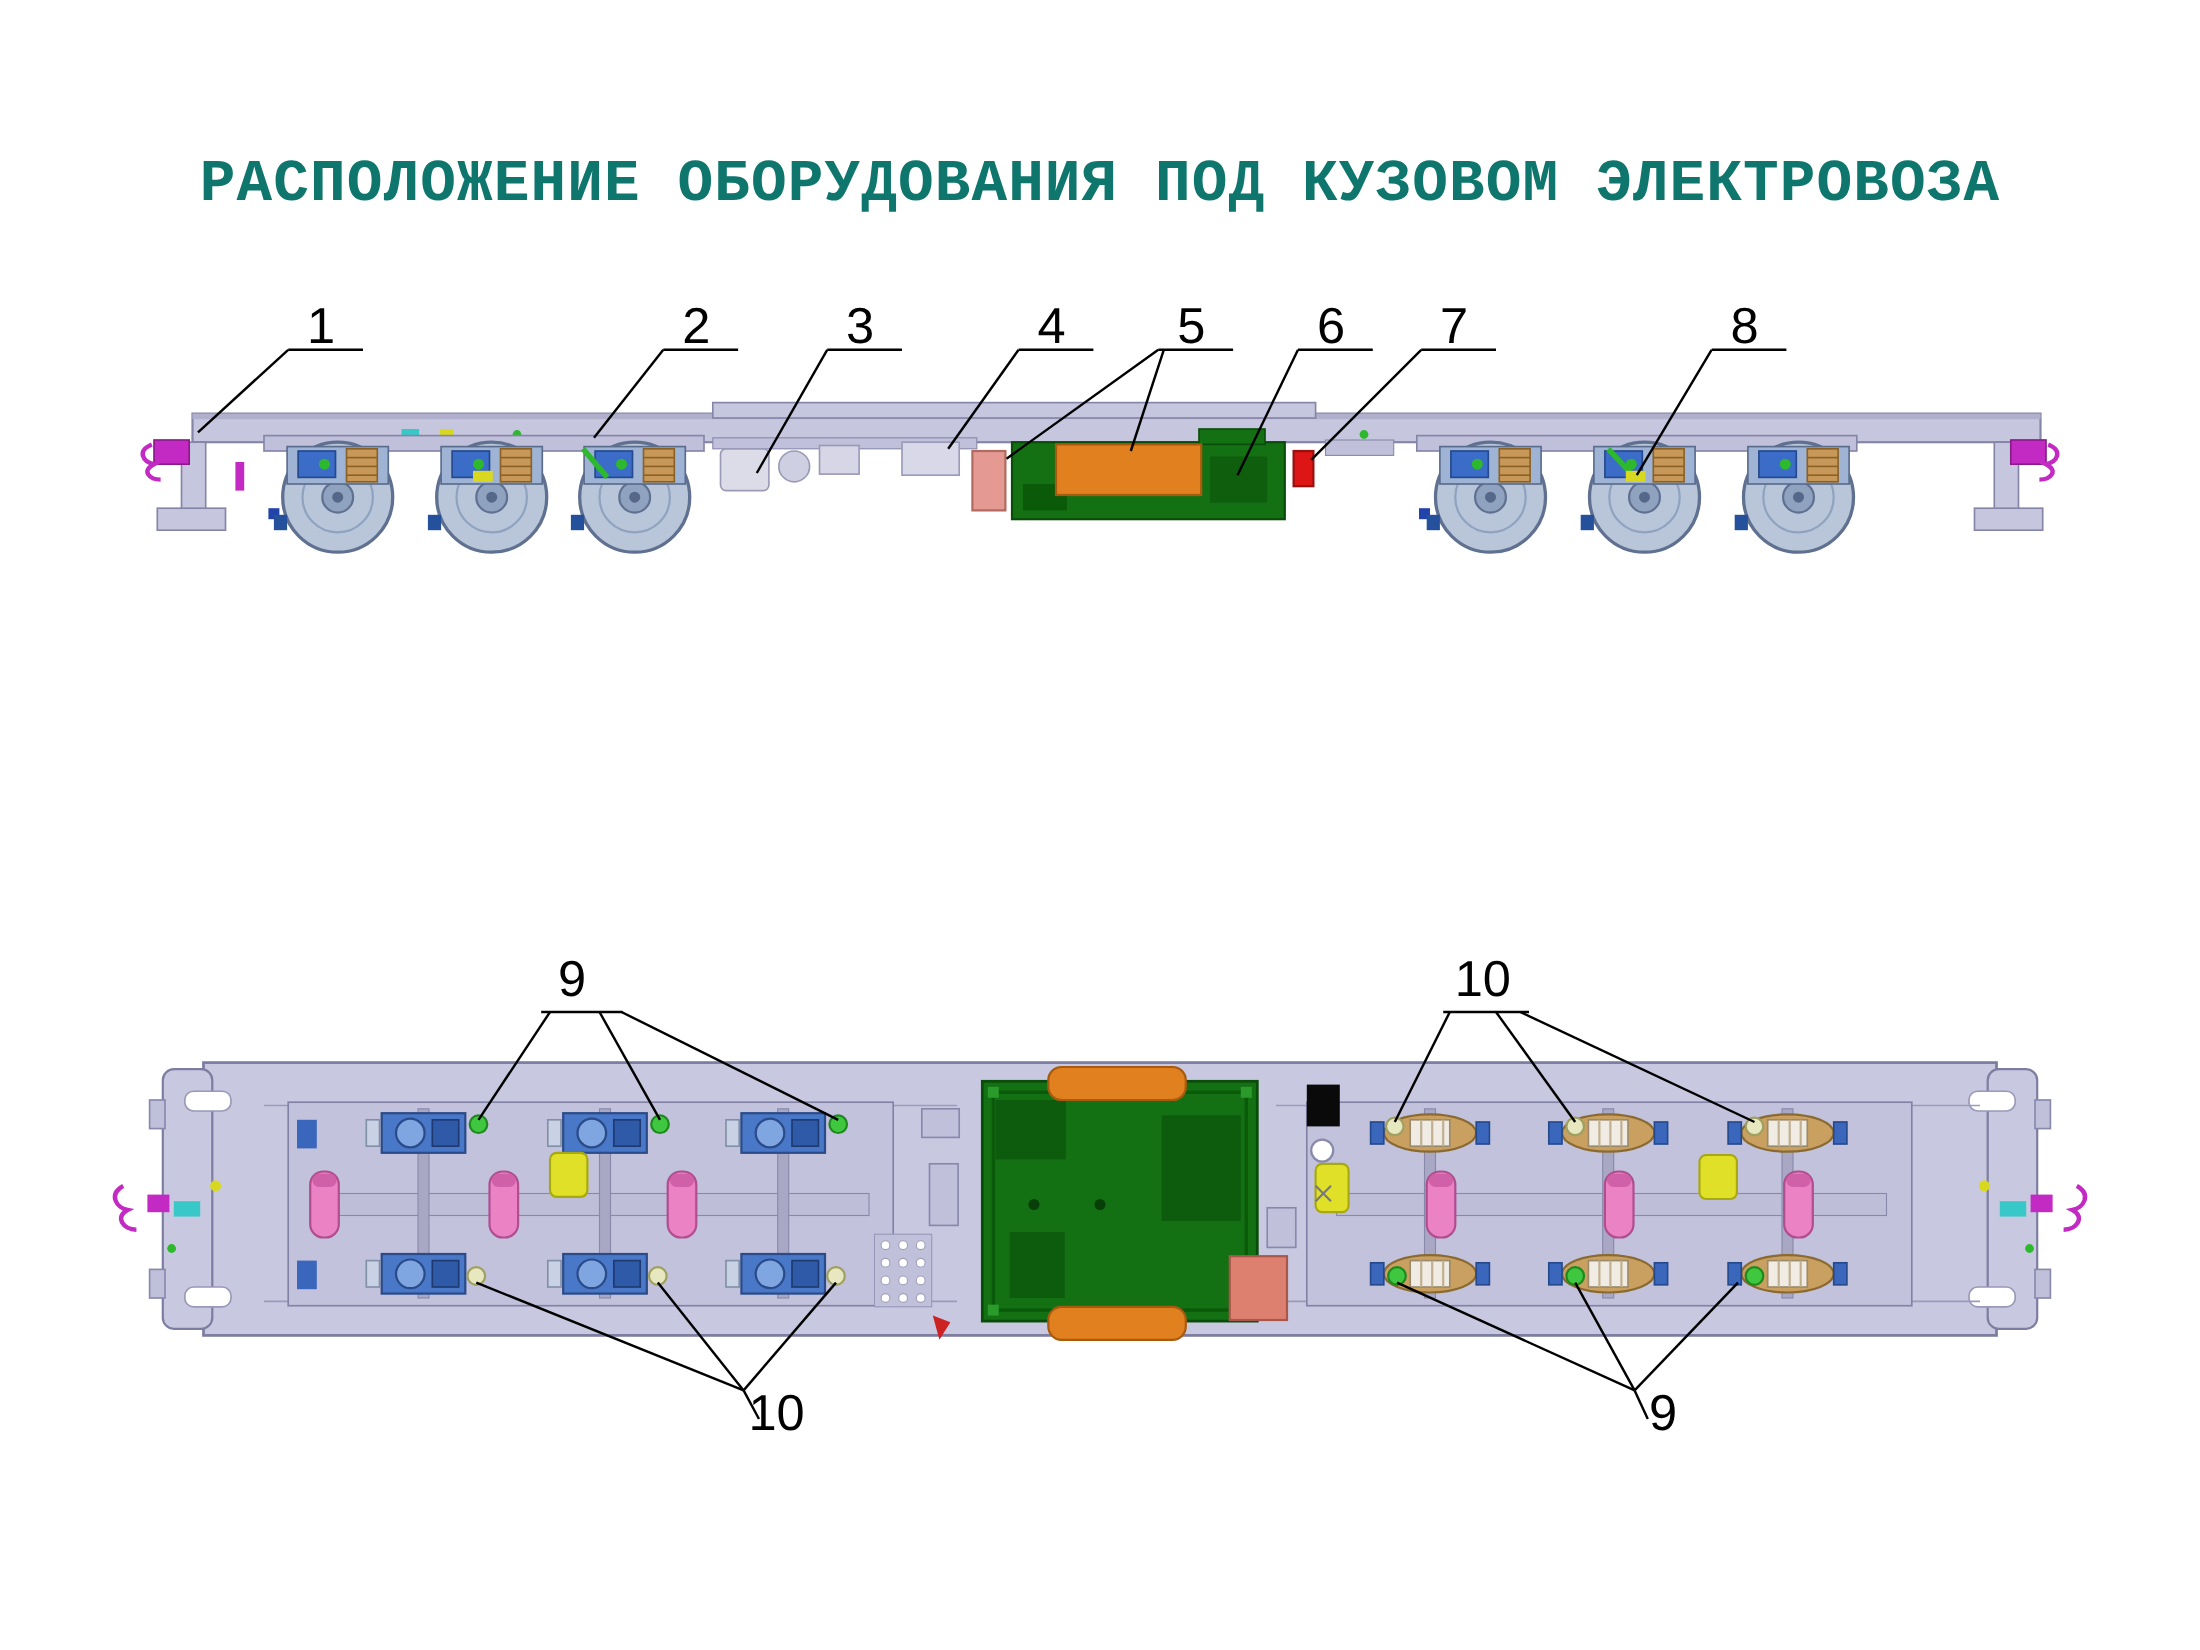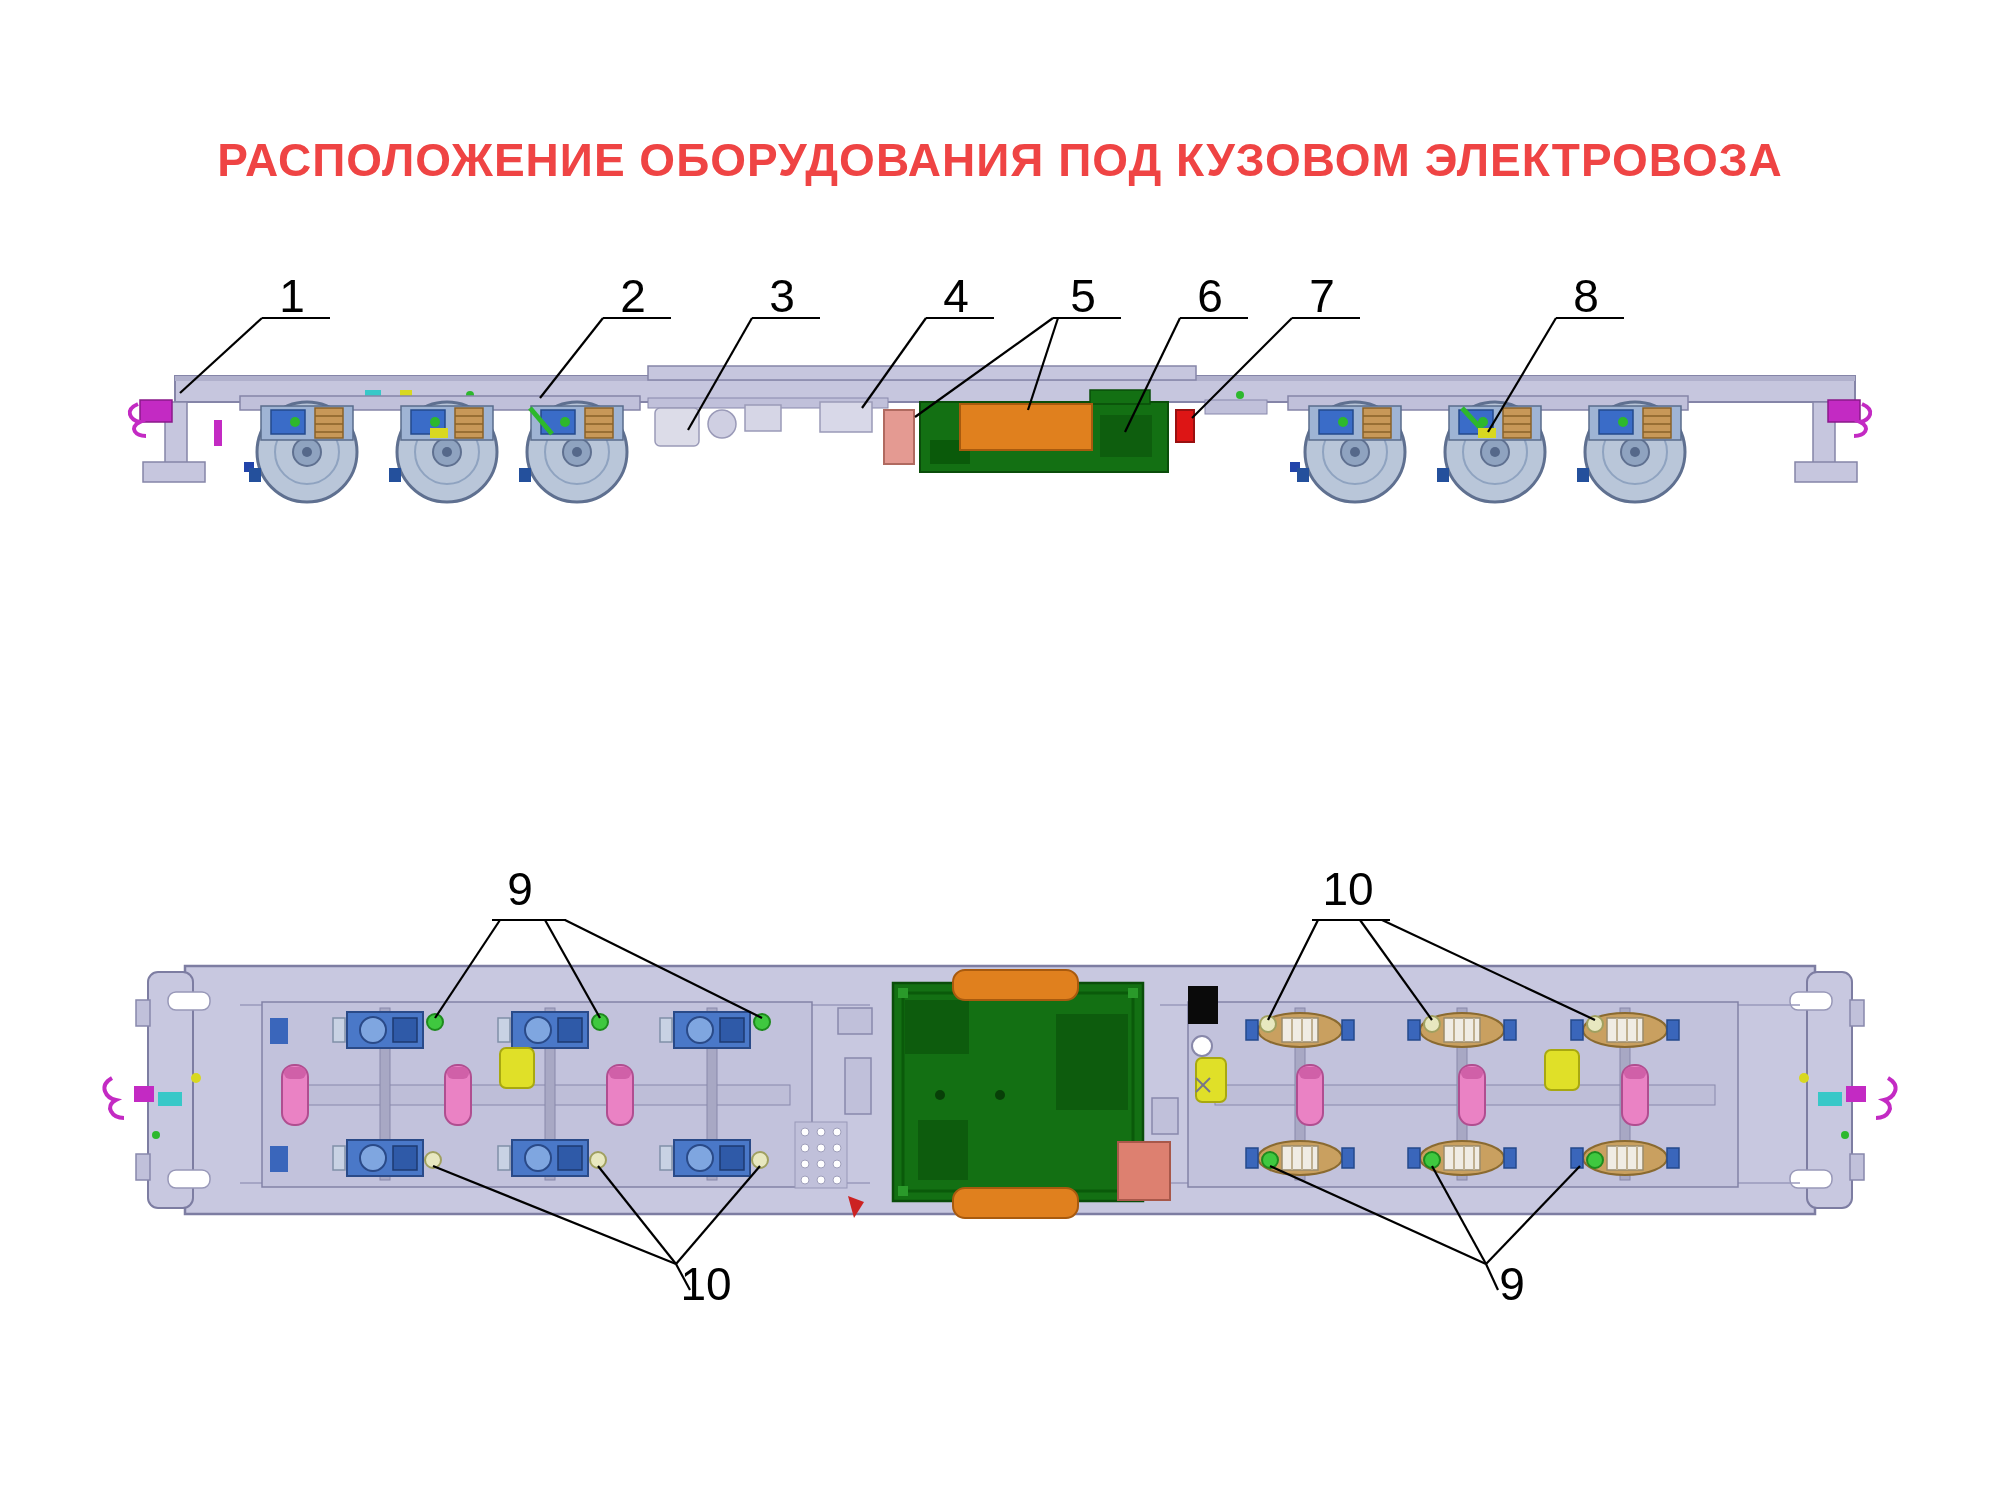--- a/index.html
+++ b/index.html
@@ -1,18 +1,18 @@
 <!DOCTYPE html>
 <html><head>
 <meta charset="utf-8">
 <style>
   html,body{margin:0;padding:0;background:#ffffff;}
   body{width:2000px;height:1500px;position:relative;font-family:"Liberation Sans",sans-serif;}
   .title{position:absolute;top:102px;left:0;width:2000px;text-align:center;
-         font-size:46px;font-weight:bold;letter-spacing:1px;color:#ef4444;}
+         font-size:54px;font-weight:bold;letter-spacing:1px;color:#0f766e;font-family:Liberation Mono, monospace;}
   svg{position:absolute;top:0;left:0;}
   .ld{stroke:#000;stroke-width:2.2;fill:none;}
   .co{font-size:46px;fill:#000;text-anchor:middle;font-family:"Liberation Sans",sans-serif;}
 </style>
 </head>
 <body>
 
 <h1 class="title">РАСПОЛОЖЕНИЕ ОБОРУДОВАНИЯ ПОД КУЗОВОМ ЭЛЕКТРОВОЗА</h1>
 
 <svg width="2000" height="1500" viewBox="0 0 2000 1500">

